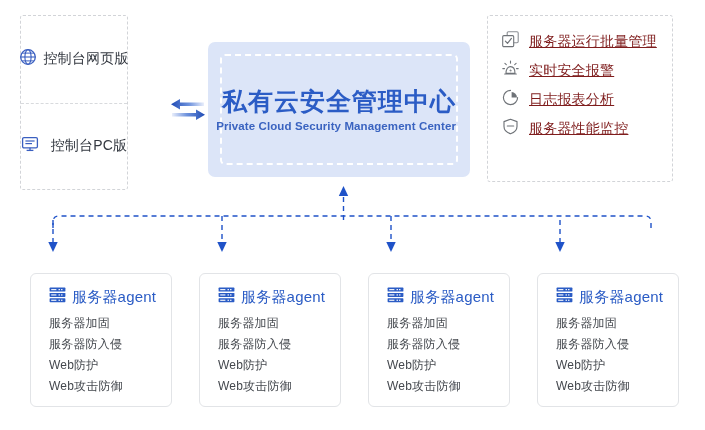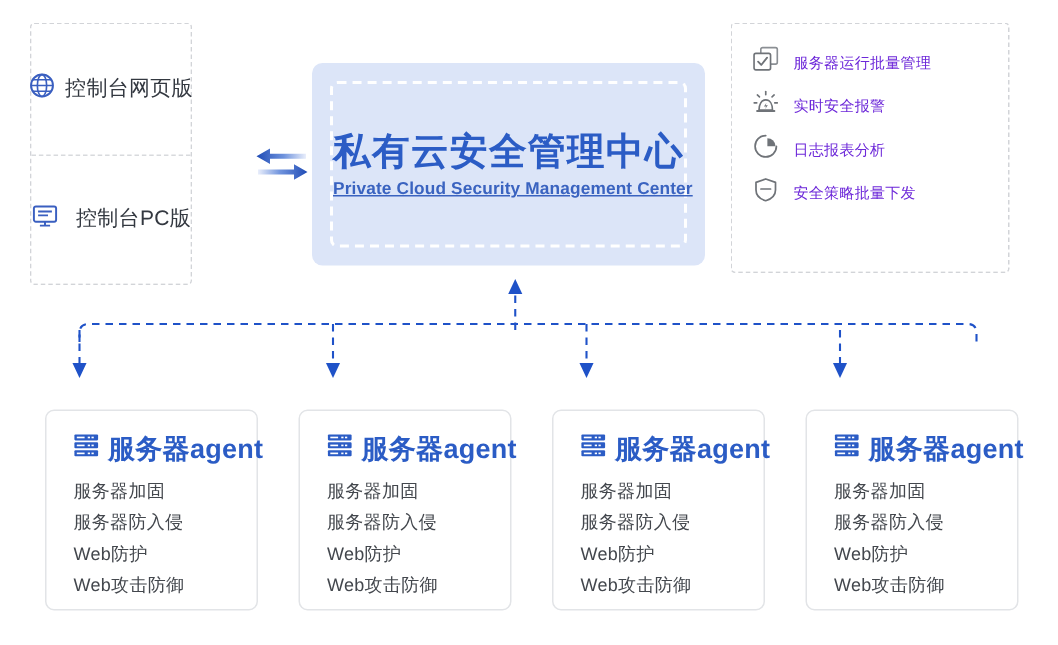--- a/index.html
+++ b/index.html
@@ -72,39 +72,38 @@
   #hub-inner {
     position: absolute;
     left: 12px;
     top: 12px;
     right: 12px;
     bottom: 12px;
     border: 2px dashed #ffffff;
     border-radius: 5px;
     display: flex;
     flex-direction: column;
-    align-items: flex-start;
+    align-items: flex-end;
     justify-content: center;
     box-sizing: border-box;
   }
   #hub-title-cn {
     font-size: 25px;
     font-weight: bold;
     color: #2b5cc5;
     letter-spacing: 1px;
     line-height: 1.15;
   }
   #hub-title-en {
     margin-top: 5px;
     font-size: 11.5px;
     font-weight: bold;
     color: #3a63c0;
     letter-spacing: .1px;
     white-space: nowrap;
-    text-decoration: underline;
   }
 
   
   #feature-panel {
     position: absolute;
     left: 487px;
     top: 15px;
     width: 186px;
     height: 167px;
     border: 1px dashed #d2d4d8;
@@ -112,24 +111,25 @@
     box-sizing: border-box;
     padding: 11px 0 0 13px;
   }
   .feature-row {
     display: flex;
     align-items: center;
     gap: 9px;
     height: 29px;
   }
   .feature-label {
-    font-size: 10px;
-    color: #6d28d9;
+    font-size: 14px;
+    color: #7f1d1d;
     white-space: nowrap;
     letter-spacing: .2px;
+    text-decoration: underline;
   }
   .feature-icon { display: block; flex: 0 0 auto; }
 
   
   #connectors {
     position: absolute;
     left: 0;
     top: 176px;
     width: 705px;
     height: 100px;
@@ -159,25 +159,24 @@
   .agent-card:nth-child(3) { left: 368px; }
   .agent-card:nth-child(4) { left: 537px; }
 
   .agent-head {
     display: flex;
     align-items: center;
     gap: 6px;
     margin-bottom: 6px;
   }
   .agent-title {
-    font-size: 18px;
+    font-size: 15px;
     color: #2b5cc5;
     white-space: nowrap;
     letter-spacing: .2px;
-    font-weight: bold;
   }
   .agent-item {
     font-size: 12px;
     color: #43474d;
     line-height: 21px;
     white-space: nowrap;
     letter-spacing: .2px;
   }
   .server-icon { display: block; flex: 0 0 auto; }
 </style>
@@ -284,21 +283,21 @@
     <span class="feature-label">日志报表分析</span>
   </div>
 
   <div class="feature-row">
     <span class="feature-icon">
       <svg width="19" height="19" viewBox="0 0 19 19">
         <path d="M9.5,2.3 L16.0,4.6 L16.0,9.6 C16.0,13.2 13.0,15.7 9.5,16.8 C6.0,15.7 3.0,13.2 3.0,9.6 L3.0,4.6 Z" fill="none" stroke="#6f7378" stroke-width="1.15" stroke-linejoin="round"></path>
         <line x1="6.3" y1="9.0" x2="12.7" y2="9.0" stroke="#6f7378" stroke-width="1.15" stroke-linecap="round"></line>
       </svg>
     </span>
-    <span class="feature-label">安全策略批量下发</span>
+    <span class="feature-label">服务器性能监控</span>
   </div>
 
 </div>
 
 <div id="connectors">
   <svg width="705" height="100" viewBox="0 0 705 100">
     <g fill="none" stroke="#1f52c8" stroke-width="1.4" stroke-dasharray="5,4">
 
       <path d="M343.5,44 L343.5,18"></path>
 

